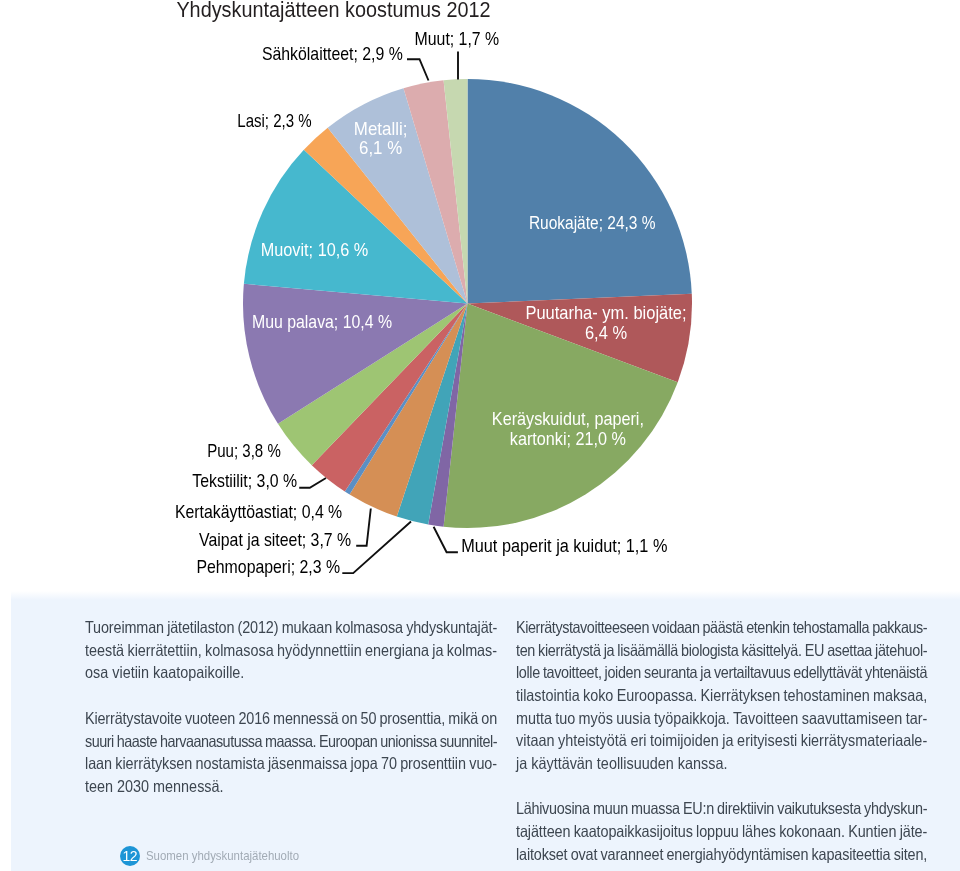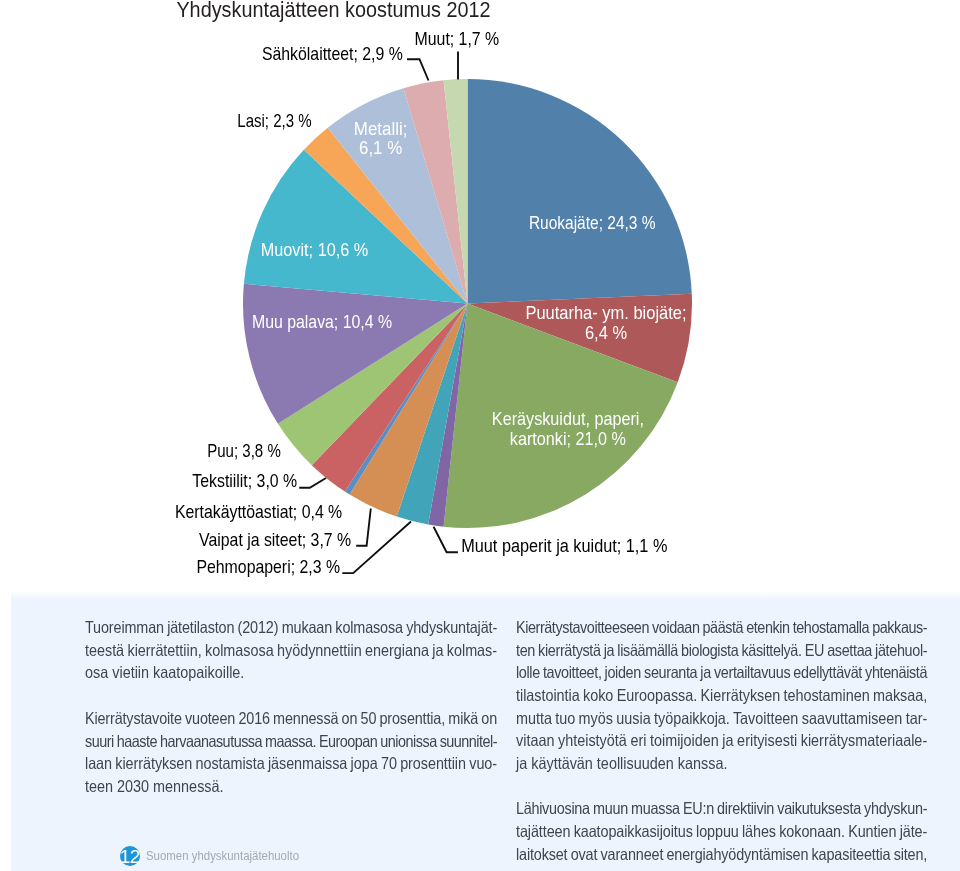--- a/index.html
+++ b/index.html
@@ -13,21 +13,21 @@
          background:linear-gradient(to bottom,#ffffff 0px,#edf4fd 9px,#edf4fd 100%);}
   .col{position:absolute;top:25.2px;}
   #col-left{left:74px;width:472px;}
   #col-right{left:505px;width:471px;}
   .para{font-size:16.5px;line-height:22.6px;color:var(--body-text,#3d4650);margin:0;}
   .para + .para{margin-top:23.1px;}
   .line{display:block;white-space:pre;}
   .col{transform:scaleX(0.873);transform-origin:0 0;}
   #footer{position:absolute;left:109px;top:255px;height:21px;}
   #page-badge{position:absolute;left:0;top:0;width:20px;height:20px;border-radius:50%;
-    background:#1d95d6;color:#fff;font-size:19px;display:flex;align-items:center;
+    background:#1d95d6;color:#fff;font-size:14px;display:flex;align-items:center;
     justify-content:center;line-height:1;letter-spacing:-0.5px;padding-right:0.5px;
     box-sizing:border-box;}
   #footer-label{position:absolute;left:26.2px;top:-1px;font-size:13.4px;color:#a2abb5;
     white-space:pre;transform:scaleX(0.853);transform-origin:0 50%;line-height:22px;}
   .chart-title{font-size:21.5px;fill:var(--title-color,#231f20);font-family:"Liberation Sans",sans-serif;}
   .slice-label{font-size:18.4px;font-family:"Liberation Sans",sans-serif;}
   .leader{fill:none;stroke:var(--leader-color,#101010);stroke-width:1.9;}
 </style>
 </head>
 <body>

